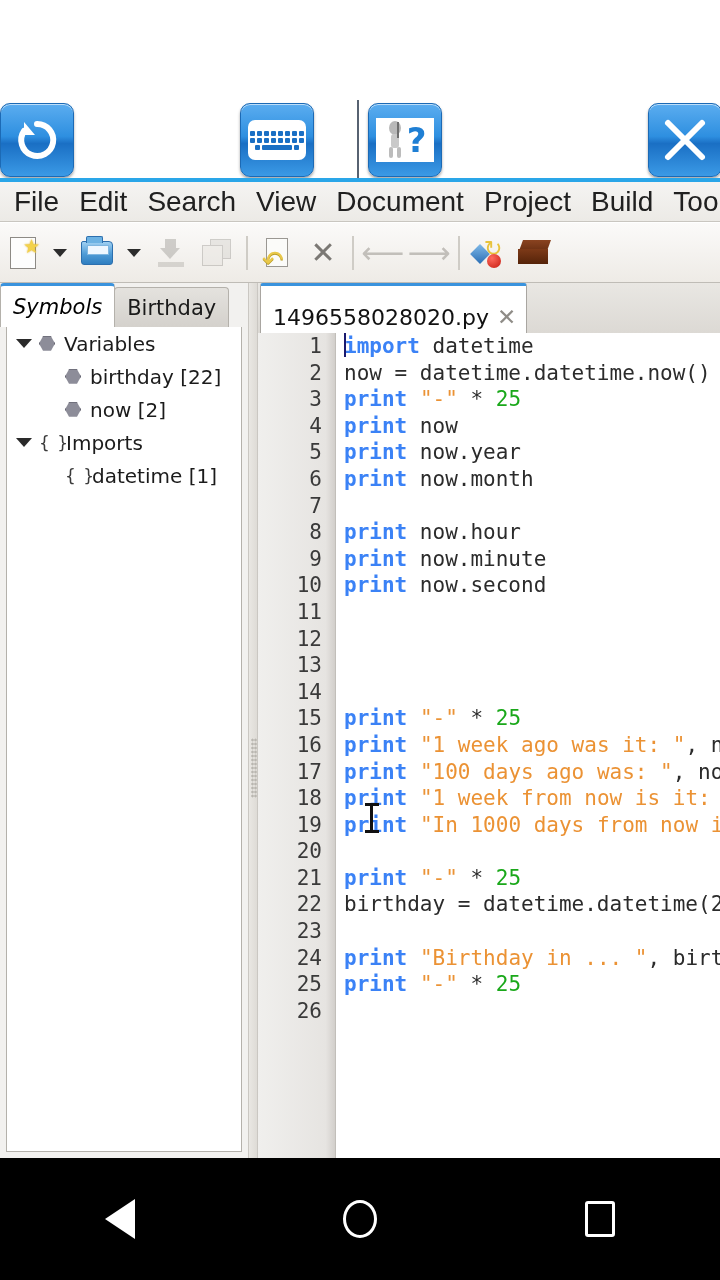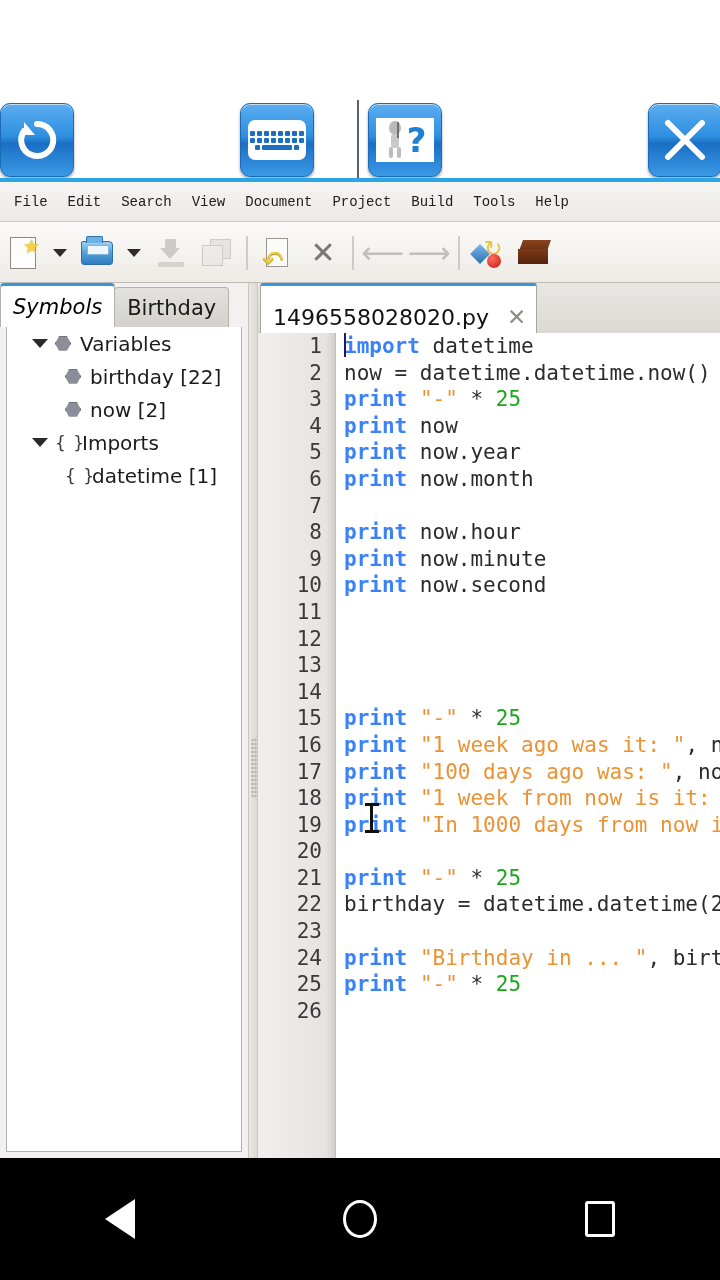--- a/index.html
+++ b/index.html
@@ -36,22 +36,22 @@
   .help-q { font-size:34px; font-weight:bold; color:#1f7fd4; line-height:1;
             font-family:"DejaVu Sans", sans-serif; }
 
   
   .blue-rule { position:absolute; left:0; top:178px; width:720px; height:4px; background:#2aa6e8; }
 
   
   .menubar { position:absolute; left:0; top:182px; width:720px; height:40px;
              background:linear-gradient(180deg,#f5f4f2 0%,#eceae6 100%);
              border-bottom:1px solid #c9c6c0; display:flex; align-items:center; }
-  .menu-item { font-size:14px; color:#202020; padding:0 10px; white-space:nowrap;
-               font-family:Liberation Mono, monospace; }
+  .menu-item { font-size:28px; color:#202020; padding:0 10px; white-space:nowrap;
+               font-family:Liberation Sans, sans-serif; }
   .menu-item:first-child { padding-left:14px; }
 
   
   .toolbar { position:absolute; left:0; top:223px; width:720px; height:60px;
              background:linear-gradient(180deg,#fbfaf9 0%,#eeebe6 100%);
              border-bottom:1px solid #bfbcb6; display:flex; align-items:center; }
   .tb { width:46px; height:46px; display:flex; align-items:center; justify-content:center;
         position:relative; flex:0 0 auto; }
   .tb.small { width:28px; }
   .tb-sep { width:2px; height:34px; background:#cfccc6; margin:0 6px; flex:0 0 auto; }
@@ -105,21 +105,21 @@
   .tab { height:40px; padding:0 12px; display:flex; align-items:center; font-size:21px; color:#1a1a1a;
          font-family:"DejaVu Sans", sans-serif;
          background:linear-gradient(180deg,#e4e2de,#d4d1cc); border:1px solid #b4b1ab;
          border-bottom:none; border-radius:4px 4px 0 0; margin-right:-1px; }
   .tab.active { background:#ffffff; border-top:3px solid #3a93dd; height:44px; color:#000;
                 position:relative; z-index:3;font-style:italic; }
   .tree { position:absolute; left:6px; top:44px; width:236px; height:825px;
           background:#ffffff; border:1px solid #b4b1ab; border-top:none; overflow:hidden; }
   .node { display:flex; align-items:center; height:33px; font-size:20px; color:#1b1b1b;
           font-family:"DejaVu Sans", sans-serif; white-space:nowrap; }
-  .node.lvl0 { padding-left:22px; }
+  .node.lvl0 { padding-left:6px; }
   .node.lvl1 { padding-left:58px; }
   .twisty { width:22px; height:22px; display:inline-flex; align-items:center; justify-content:center; margin-right:4px; }
   .twisty i { width:0;height:0;border-left:8px solid transparent;border-right:8px solid transparent;
               border-top:9px solid #2a2a2a; display:block; }
   .hexicon { width:16px; height:16px; margin-right:9px; background:#8d8d99;
              clip-path:polygon(25% 5%,75% 5%,100% 50%,75% 95%,25% 95%,0% 50%);
              border:1px solid #5f5f6b; }
   .braceicon { width:20px; margin-right:7px; font-size:17px; color:#3a3a3a; letter-spacing:1px;
                font-family:"DejaVu Sans", sans-serif; }
 
@@ -130,21 +130,21 @@
   .grip { position:absolute; left:2px; top:455px; width:6px; height:60px;
           background-image:radial-gradient(#b9b6b0 1px, transparent 1.2px);
           background-size:3px 4px; }
 
   
   .editor { position:absolute; left:258px; top:0; width:462px; height:875px; background:#ffffff; }
   .etabrow { position:absolute; left:0; top:0; width:462px; height:50px;
              background:linear-gradient(180deg,#e9e7e3,#dcd9d4); }
   .etab { position:absolute; left:2px; top:0; height:50px; padding:16px 10px 0 12px;
           background:#ffffff; border:1px solid #a9a6a1; border-bottom:none; border-top:3px solid #3a93dd;
-          border-radius:3px 3px 0 0; display:flex; align-items:center; gap:18px; }
+          border-radius:3px 3px 0 0; display:flex; align-items:center; gap:8px; }
   .etab-name { font-size:22px; color:#111; font-family:"DejaVu Sans", sans-serif; white-space:nowrap; }
   .etab-close { font-size:23px; color:#8f8c87; font-weight:bold; line-height:1;
                 font-family:"DejaVu Sans", sans-serif; }
 
   .codearea { position:absolute; left:0; top:50px; width:462px; height:825px; background:#ffffff;
               overflow:hidden; }
   .gutter { position:absolute; left:0; top:0; width:78px; height:825px;
             background:linear-gradient(90deg,#f0efed 0%,#e6e4e1 88%,#d2cfcb 100%);
             border-right:1px solid #c2bfba; }
   .codelines { position:absolute; left:0; top:0; width:462px; height:825px; }

